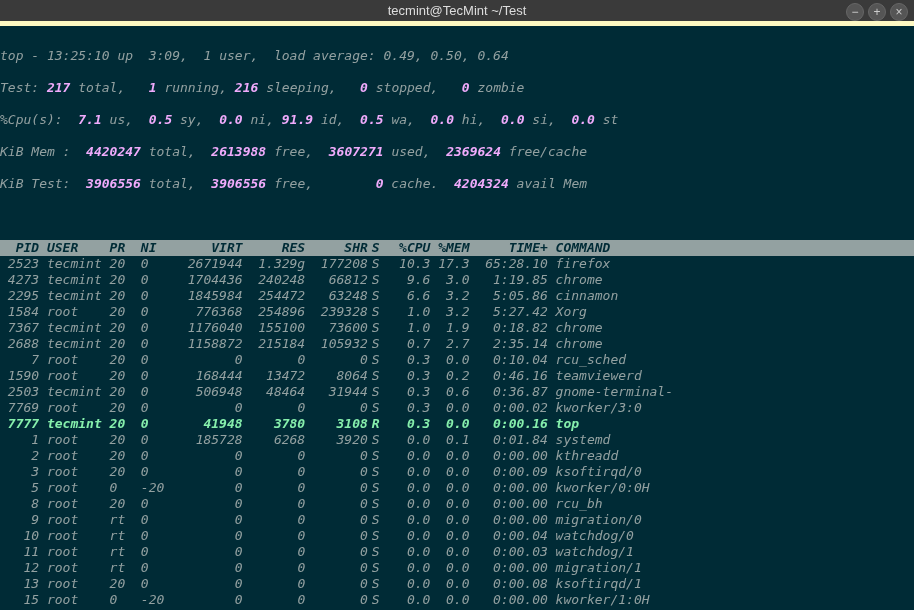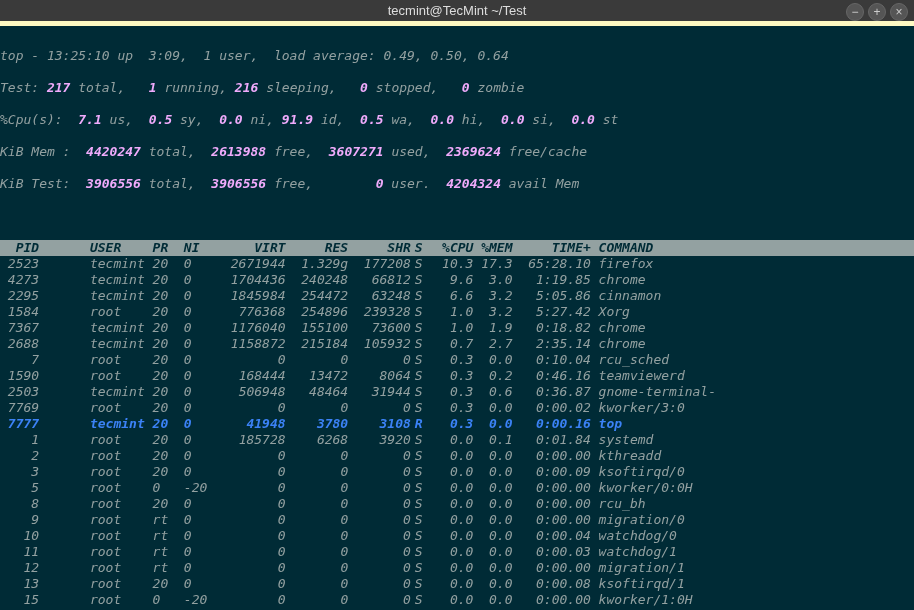--- a/index.html
+++ b/index.html
@@ -59,26 +59,26 @@
   }
   .bold { font-weight: bold; color: #f0abfc; }
   .header-row {
     background: #93a1a1;
     color: #002b36;
     font-weight: bold;
     display: inline-block;
     width: 100%;
   }
   .highlight-row {
-    color: #3b82f6;
+    color: #86efac;
     font-weight: bold;
   }
   .cell { display: inline-block; }
   .c-pid   { width: 5ch; text-align: right; }
-  .c-user  { width: 9ch; text-align: left; padding-left:1ch;margin-left:43px;}
+  .c-user  { width: 9ch; text-align: left; padding-left:1ch;}
   .c-pr    { width: 4ch; text-align: left; }
   .c-ni    { width: 4ch; }
   .c-virt  { width: 9ch; text-align: right; }
   .c-res   { width: 8ch; text-align: right; }
   .c-shr   { width: 8ch; text-align: right; }
   .c-s     { width: 2ch; text-align: center; }
   .c-cpu   { width: 6ch; text-align: right; }
   .c-mem   { width: 5ch; text-align: right; }
   .c-time  { width: 10ch; text-align: right; }
   .c-cmd   { padding-left:1ch; text-align: left; }
@@ -99,17 +99,17 @@
         <span>×</span>
       </div>
   </div>
 </div>
 
 <div class="terminal">
 <div>top - 13:25:10 up  3:09,  1 user,  load average: 0.49, 0.50, 0.64</div>
 <div><span>Test: </span><span class="bold">217</span><span> total,   </span><span class="bold">1</span><span> running, </span><span class="bold">216</span><span> sleeping,   </span><span class="bold">0</span><span> stopped,   </span><span class="bold">0</span><span> zombie</span></div>
 <div><span>%Cpu(s):  </span><span class="bold">7.1</span><span> us,  </span><span class="bold">0.5</span><span> sy,  </span><span class="bold">0.0</span><span> ni, </span><span class="bold">91.9</span><span> id,  </span><span class="bold">0.5</span><span> wa,  </span><span class="bold">0.0</span><span> hi,  </span><span class="bold">0.0</span><span> si,  </span><span class="bold">0.0</span><span> st</span></div>
 <div><span>KiB Mem :  </span><span class="bold">4420247</span><span> total,  </span><span class="bold">2613988</span><span> free,  </span><span class="bold">3607271</span><span> used,  </span><span class="bold">2369624</span><span> free/cache</span></div>
-<div><span>KiB Test:  </span><span class="bold">3906556</span><span> total,  </span><span class="bold">3906556</span><span> free,        </span><span class="bold">0</span><span> user.  </span><span class="bold">4204324</span><span> avail Mem</span></div>
+<div><span>KiB Test:  </span><span class="bold">3906556</span><span> total,  </span><span class="bold">3906556</span><span> free,        </span><span class="bold">0</span><span> cache.  </span><span class="bold">4204324</span><span> avail Mem</span></div>
 <div> </div>
 <div class="header-row"><span class="cell c-pid">PID</span><span class="cell c-user">USER</span><span class="cell c-pr">PR</span><span class="cell c-ni">NI</span><span class="cell c-virt">VIRT</span><span class="cell c-res">RES</span><span class="cell c-shr">SHR</span><span class="cell c-s">S</span><span class="cell c-cpu">%CPU</span><span class="cell c-mem">%MEM</span><span class="cell c-time">TIME+</span><span class="cell c-cmd">COMMAND</span></div>
 <div id="process-list"><div><span class="cell c-pid">2523</span><span class="cell c-user">tecmint</span><span class="cell c-pr">20</span><span class="cell c-ni">0</span><span class="cell c-virt">2671944</span><span class="cell c-res">1.329g</span><span class="cell c-shr">177208</span><span class="cell c-s">S</span><span class="cell c-cpu">10.3</span><span class="cell c-mem">17.3</span><span class="cell c-time">65:28.10</span><span class="cell c-cmd">firefox</span></div><div><span class="cell c-pid">4273</span><span class="cell c-user">tecmint</span><span class="cell c-pr">20</span><span class="cell c-ni">0</span><span class="cell c-virt">1704436</span><span class="cell c-res">240248</span><span class="cell c-shr">66812</span><span class="cell c-s">S</span><span class="cell c-cpu">9.6</span><span class="cell c-mem">3.0</span><span class="cell c-time">1:19.85</span><span class="cell c-cmd">chrome</span></div><div><span class="cell c-pid">2295</span><span class="cell c-user">tecmint</span><span class="cell c-pr">20</span><span class="cell c-ni">0</span><span class="cell c-virt">1845984</span><span class="cell c-res">254472</span><span class="cell c-shr">63248</span><span class="cell c-s">S</span><span class="cell c-cpu">6.6</span><span class="cell c-mem">3.2</span><span class="cell c-time">5:05.86</span><span class="cell c-cmd">cinnamon</span></div><div><span class="cell c-pid">1584</span><span class="cell c-user">root</span><span class="cell c-pr">20</span><span class="cell c-ni">0</span><span class="cell c-virt">776368</span><span class="cell c-res">254896</span><span class="cell c-shr">239328</span><span class="cell c-s">S</span><span class="cell c-cpu">1.0</span><span class="cell c-mem">3.2</span><span class="cell c-time">5:27.42</span><span class="cell c-cmd">Xorg</span></div><div><span class="cell c-pid">7367</span><span class="cell c-user">tecmint</span><span class="cell c-pr">20</span><span class="cell c-ni">0</span><span class="cell c-virt">1176040</span><span class="cell c-res">155100</span><span class="cell c-shr">73600</span><span class="cell c-s">S</span><span class="cell c-cpu">1.0</span><span class="cell c-mem">1.9</span><span class="cell c-time">0:18.82</span><span class="cell c-cmd">chrome</span></div><div><span class="cell c-pid">2688</span><span class="cell c-user">tecmint</span><span class="cell c-pr">20</span><span class="cell c-ni">0</span><span class="cell c-virt">1158872</span><span class="cell c-res">215184</span><span class="cell c-shr">105932</span><span class="cell c-s">S</span><span class="cell c-cpu">0.7</span><span class="cell c-mem">2.7</span><span class="cell c-time">2:35.14</span><span class="cell c-cmd">chrome</span></div><div><span class="cell c-pid">7</span><span class="cell c-user">root</span><span class="cell c-pr">20</span><span class="cell c-ni">0</span><span class="cell c-virt">0</span><span class="cell c-res">0</span><span class="cell c-shr">0</span><span class="cell c-s">S</span><span class="cell c-cpu">0.3</span><span class="cell c-mem">0.0</span><span class="cell c-time">0:10.04</span><span class="cell c-cmd">rcu_sched</span></div><div><span class="cell c-pid">1590</span><span class="cell c-user">root</span><span class="cell c-pr">20</span><span class="cell c-ni">0</span><span class="cell c-virt">168444</span><span class="cell c-res">13472</span><span class="cell c-shr">8064</span><span class="cell c-s">S</span><span class="cell c-cpu">0.3</span><span class="cell c-mem">0.2</span><span class="cell c-time">0:46.16</span><span class="cell c-cmd">teamviewerd</span></div><div><span class="cell c-pid">2503</span><span class="cell c-user">tecmint</span><span class="cell c-pr">20</span><span class="cell c-ni">0</span><span class="cell c-virt">506948</span><span class="cell c-res">48464</span><span class="cell c-shr">31944</span><span class="cell c-s">S</span><span class="cell c-cpu">0.3</span><span class="cell c-mem">0.6</span><span class="cell c-time">0:36.87</span><span class="cell c-cmd">gnome-terminal-</span></div><div><span class="cell c-pid">7769</span><span class="cell c-user">root</span><span class="cell c-pr">20</span><span class="cell c-ni">0</span><span class="cell c-virt">0</span><span class="cell c-res">0</span><span class="cell c-shr">0</span><span class="cell c-s">S</span><span class="cell c-cpu">0.3</span><span class="cell c-mem">0.0</span><span class="cell c-time">0:00.02</span><span class="cell c-cmd">kworker/3:0</span></div><div class="highlight-row"><span class="cell c-pid">7777</span><span class="cell c-user">tecmint</span><span class="cell c-pr">20</span><span class="cell c-ni">0</span><span class="cell c-virt">41948</span><span class="cell c-res">3780</span><span class="cell c-shr">3108</span><span class="cell c-s">R</span><span class="cell c-cpu">0.3</span><span class="cell c-mem">0.0</span><span class="cell c-time">0:00.16</span><span class="cell c-cmd">top</span></div><div><span class="cell c-pid">1</span><span class="cell c-user">root</span><span class="cell c-pr">20</span><span class="cell c-ni">0</span><span class="cell c-virt">185728</span><span class="cell c-res">6268</span><span class="cell c-shr">3920</span><span class="cell c-s">S</span><span class="cell c-cpu">0.0</span><span class="cell c-mem">0.1</span><span class="cell c-time">0:01.84</span><span class="cell c-cmd">systemd</span></div><div><span class="cell c-pid">2</span><span class="cell c-user">root</span><span class="cell c-pr">20</span><span class="cell c-ni">0</span><span class="cell c-virt">0</span><span class="cell c-res">0</span><span class="cell c-shr">0</span><span class="cell c-s">S</span><span class="cell c-cpu">0.0</span><span class="cell c-mem">0.0</span><span class="cell c-time">0:00.00</span><span class="cell c-cmd">kthreadd</span></div><div><span class="cell c-pid">3</span><span class="cell c-user">root</span><span class="cell c-pr">20</span><span class="cell c-ni">0</span><span class="cell c-virt">0</span><span class="cell c-res">0</span><span class="cell c-shr">0</span><span class="cell c-s">S</span><span class="cell c-cpu">0.0</span><span class="cell c-mem">0.0</span><span class="cell c-time">0:00.09</span><span class="cell c-cmd">ksoftirqd/0</span></div><div><span class="cell c-pid">5</span><span class="cell c-user">root</span><span class="cell c-pr">0</span><span class="cell c-ni">-20</span><span class="cell c-virt">0</span><span class="cell c-res">0</span><span class="cell c-shr">0</span><span class="cell c-s">S</span><span class="cell c-cpu">0.0</span><span class="cell c-mem">0.0</span><span class="cell c-time">0:00.00</span><span class="cell c-cmd">kworker/0:0H</span></div><div><span class="cell c-pid">8</span><span class="cell c-user">root</span><span class="cell c-pr">20</span><span class="cell c-ni">0</span><span class="cell c-virt">0</span><span class="cell c-res">0</span><span class="cell c-shr">0</span><span class="cell c-s">S</span><span class="cell c-cpu">0.0</span><span class="cell c-mem">0.0</span><span class="cell c-time">0:00.00</span><span class="cell c-cmd">rcu_bh</span></div><div><span class="cell c-pid">9</span><span class="cell c-user">root</span><span class="cell c-pr">rt</span><span class="cell c-ni">0</span><span class="cell c-virt">0</span><span class="cell c-res">0</span><span class="cell c-shr">0</span><span class="cell c-s">S</span><span class="cell c-cpu">0.0</span><span class="cell c-mem">0.0</span><span class="cell c-time">0:00.00</span><span class="cell c-cmd">migration/0</span></div><div><span class="cell c-pid">10</span><span class="cell c-user">root</span><span class="cell c-pr">rt</span><span class="cell c-ni">0</span><span class="cell c-virt">0</span><span class="cell c-res">0</span><span class="cell c-shr">0</span><span class="cell c-s">S</span><span class="cell c-cpu">0.0</span><span class="cell c-mem">0.0</span><span class="cell c-time">0:00.04</span><span class="cell c-cmd">watchdog/0</span></div><div><span class="cell c-pid">11</span><span class="cell c-user">root</span><span class="cell c-pr">rt</span><span class="cell c-ni">0</span><span class="cell c-virt">0</span><span class="cell c-res">0</span><span class="cell c-shr">0</span><span class="cell c-s">S</span><span class="cell c-cpu">0.0</span><span class="cell c-mem">0.0</span><span class="cell c-time">0:00.03</span><span class="cell c-cmd">watchdog/1</span></div><div><span class="cell c-pid">12</span><span class="cell c-user">root</span><span class="cell c-pr">rt</span><span class="cell c-ni">0</span><span class="cell c-virt">0</span><span class="cell c-res">0</span><span class="cell c-shr">0</span><span class="cell c-s">S</span><span class="cell c-cpu">0.0</span><span class="cell c-mem">0.0</span><span class="cell c-time">0:00.00</span><span class="cell c-cmd">migration/1</span></div><div><span class="cell c-pid">13</span><span class="cell c-user">root</span><span class="cell c-pr">20</span><span class="cell c-ni">0</span><span class="cell c-virt">0</span><span class="cell c-res">0</span><span class="cell c-shr">0</span><span class="cell c-s">S</span><span class="cell c-cpu">0.0</span><span class="cell c-mem">0.0</span><span class="cell c-time">0:00.08</span><span class="cell c-cmd">ksoftirqd/1</span></div><div><span class="cell c-pid">15</span><span class="cell c-user">root</span><span class="cell c-pr">0</span><span class="cell c-ni">-20</span><span class="cell c-virt">0</span><span class="cell c-res">0</span><span class="cell c-shr">0</span><span class="cell c-s">S</span><span class="cell c-cpu">0.0</span><span class="cell c-mem">0.0</span><span class="cell c-time">0:00.00</span><span class="cell c-cmd">kworker/1:0H</span></div><div><span class="cell c-pid">16</span><span class="cell c-user">root</span><span class="cell c-pr">rt</span><span class="cell c-ni">0</span><span class="cell c-virt">0</span><span class="cell c-res">0</span><span class="cell c-shr">0</span><span class="cell c-s">S</span><span class="cell c-cpu">0.0</span><span class="cell c-mem">0.0</span><span class="cell c-time">0:00.04</span><span class="cell c-cmd">watchdog/2</span></div></div>
 </div>
 
 </body></html>

